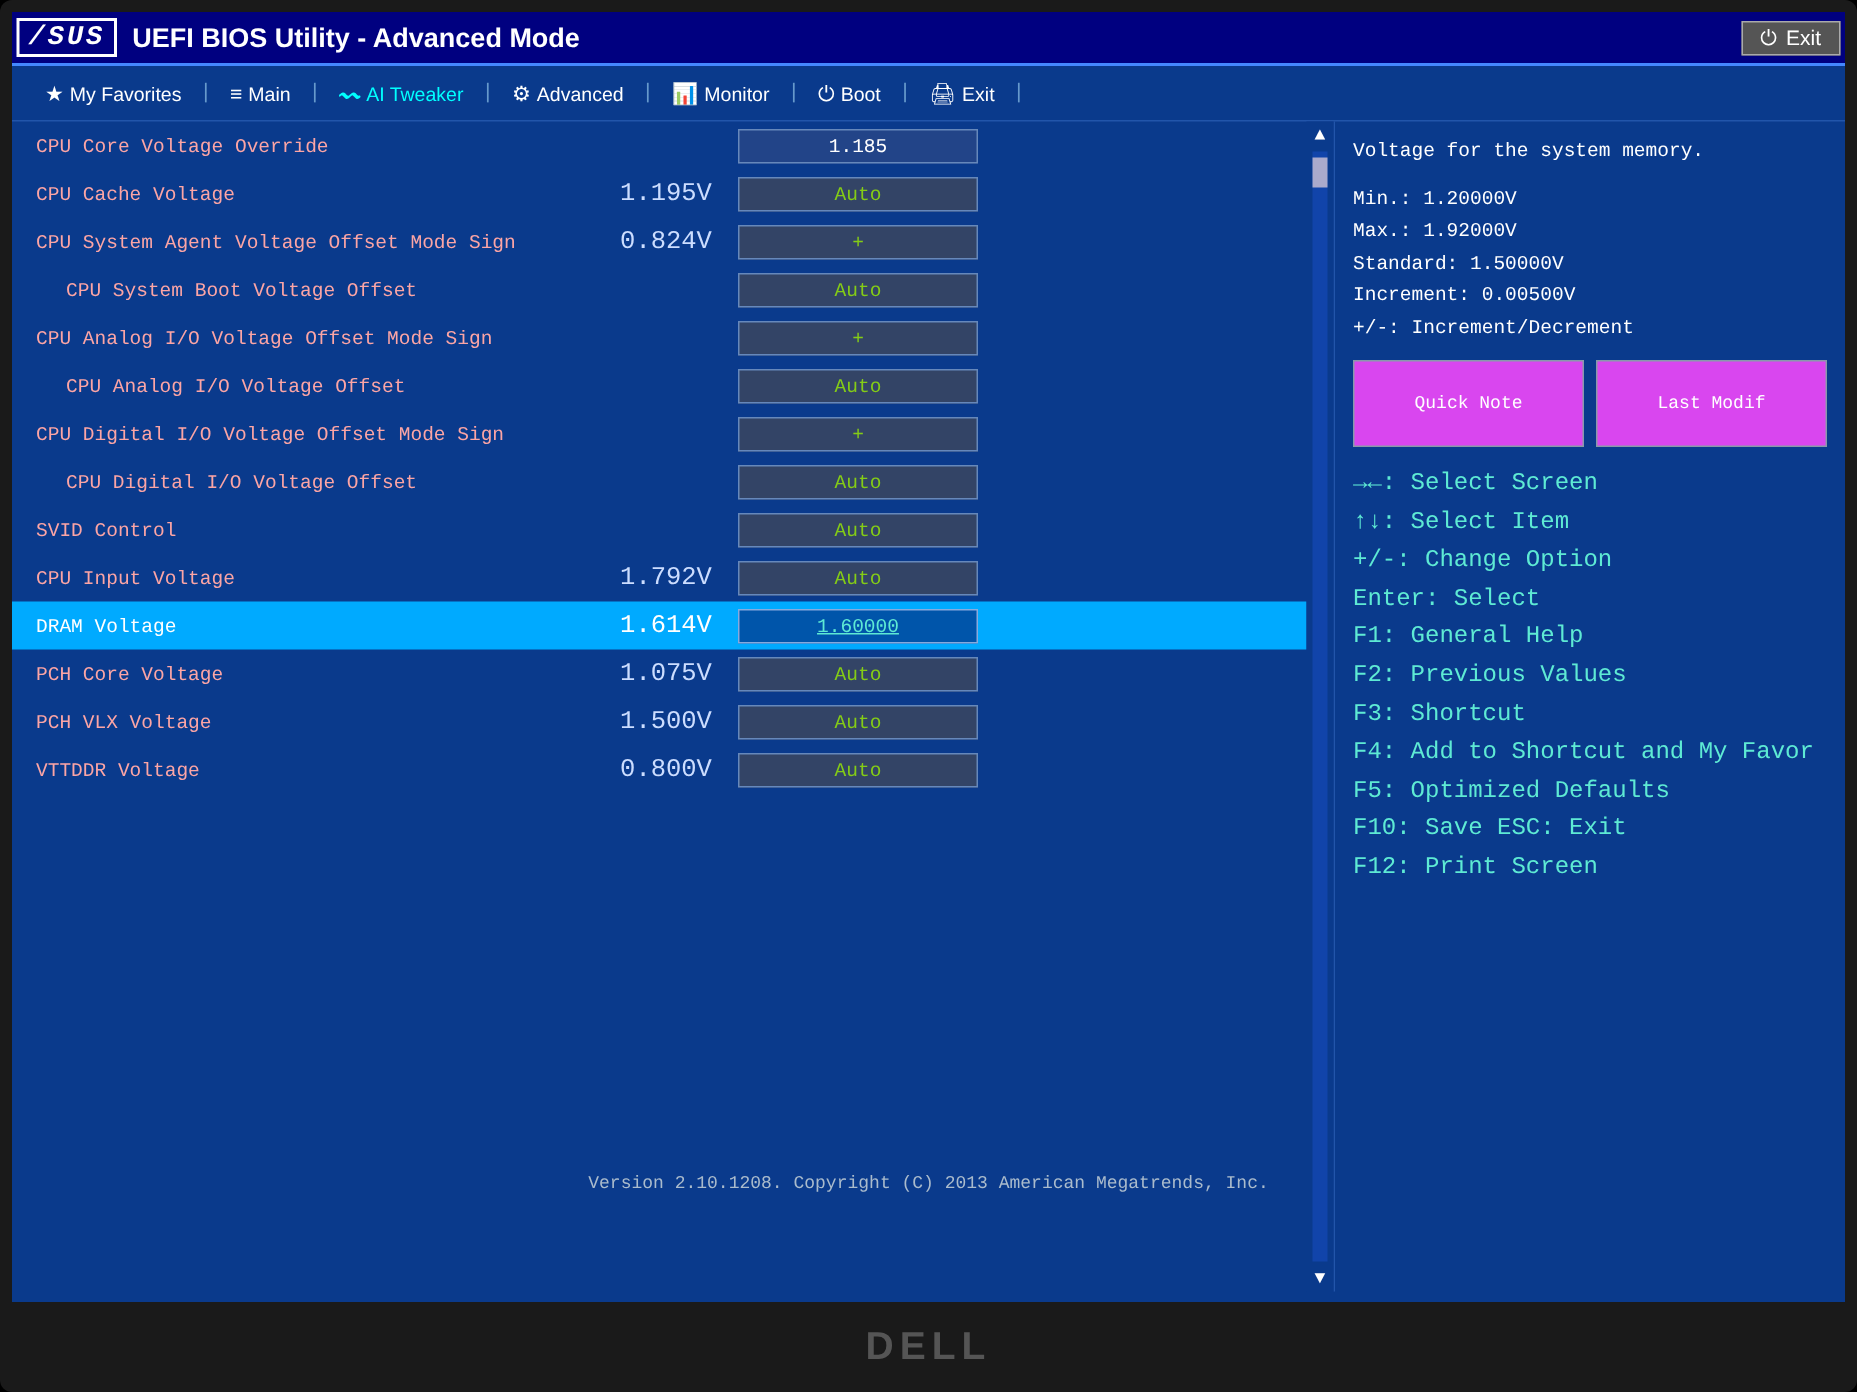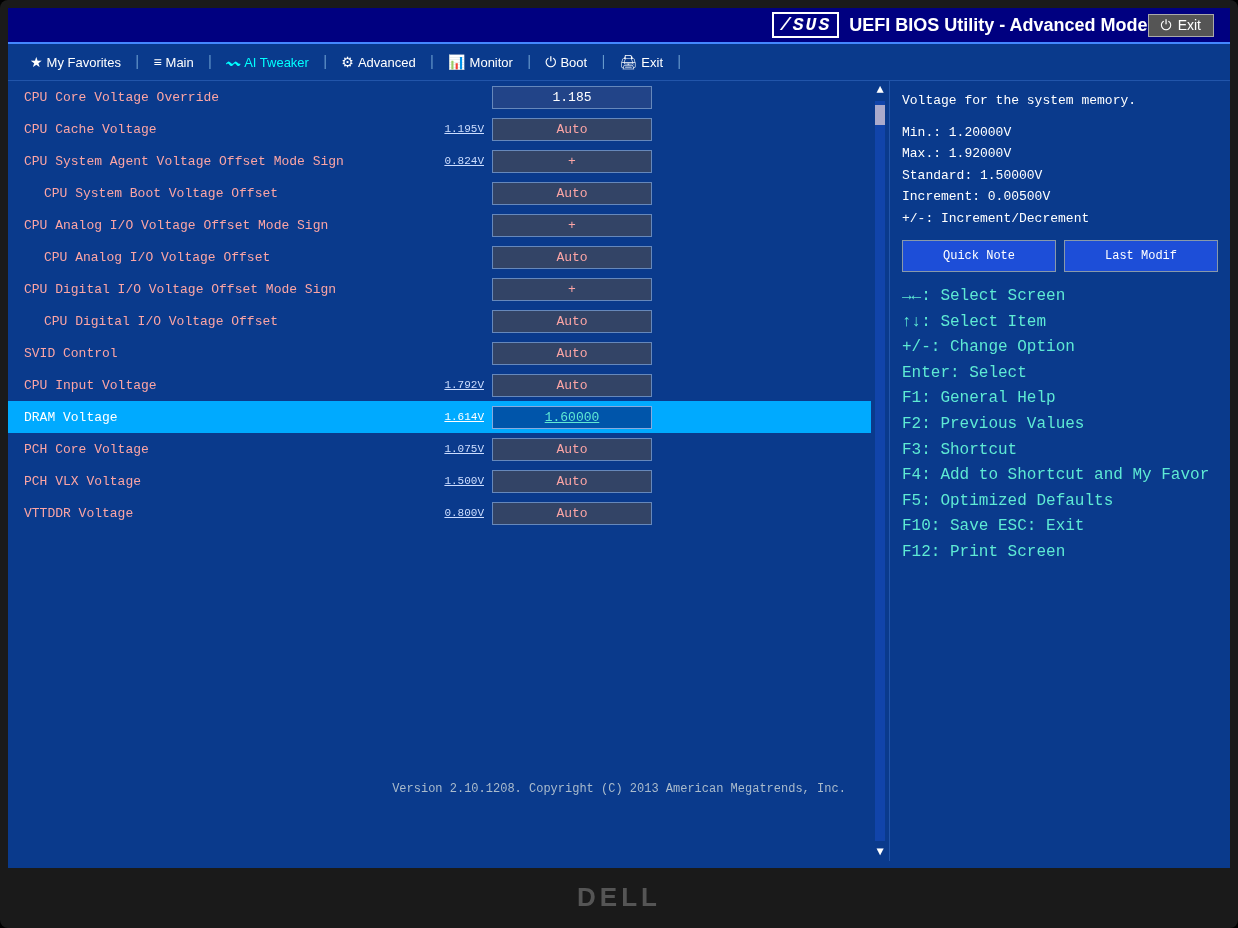--- a/index.html
+++ b/index.html
@@ -26,22 +26,22 @@
       top: 8px; left: 8px; right: 8px; bottom: 60px;
       background: #0a3a8c;
       overflow: hidden;
     }
 
     
     .title-bar {
       background: #000080;
       display: flex;
       align-items: center;
-      justify-content: flex-end;
-      padding: 4px 16px;
+      justify-content: space-between;
+      padding: 4px 3px;
       border-bottom: 2px solid #4488ff;
     }
 
     .title-left {
       display: flex;
       align-items: center;
       gap: 10px;
     }
 
     .asus-logo {
@@ -181,36 +181,35 @@
       font-family: 'Courier New', monospace;
       flex: 0 0 380px;
     }
 
     .setting-name.indented {
       padding-left: 20px;
     }
 
     .setting-current {
       color: #ccddff;
-      font-size: 11px;
+      font-size: 17px;
       font-family: 'Courier New', monospace;
       flex: 0 0 80px;
-      text-align: right;
+      text-align: center;
       margin-right: 8px;
-      text-decoration: underline;
     }
 
     .setting-control {
       flex: 0 0 160px;
     }
 
     .control-box {
       background: #334466;
       border: 1px solid #6688bb;
-      color: #fca5a5;
+      color: #84cc16;
       font-size: 13px;
       font-family: 'Courier New', monospace;
       padding: 3px 8px;
       text-align: center;
       min-width: 150px;
       cursor: pointer;
     }
 
     .control-box.highlighted-control {
       background: #0055aa;
@@ -244,26 +243,26 @@
       margin-bottom: 2px;
     }
 
     .quick-note-area {
       display: flex;
       gap: 8px;
       margin: 12px 0;
     }
 
     .quick-btn {
-      background: #1d4ed8;
+      background: #d946ef;
       border: 1px solid #8899aa;
       color: #fff;
       font-size: 12px;
       font-family: 'Courier New', monospace;
-      padding: 8px 10px;
+      padding: 21px 10px;
       cursor: pointer;
       flex: 1;
     }
 
     .shortcut-list {
       color: #5eead4;
       font-size: 16px;
       font-family: 'Courier New', monospace;
       line-height: 1.6;
     }

